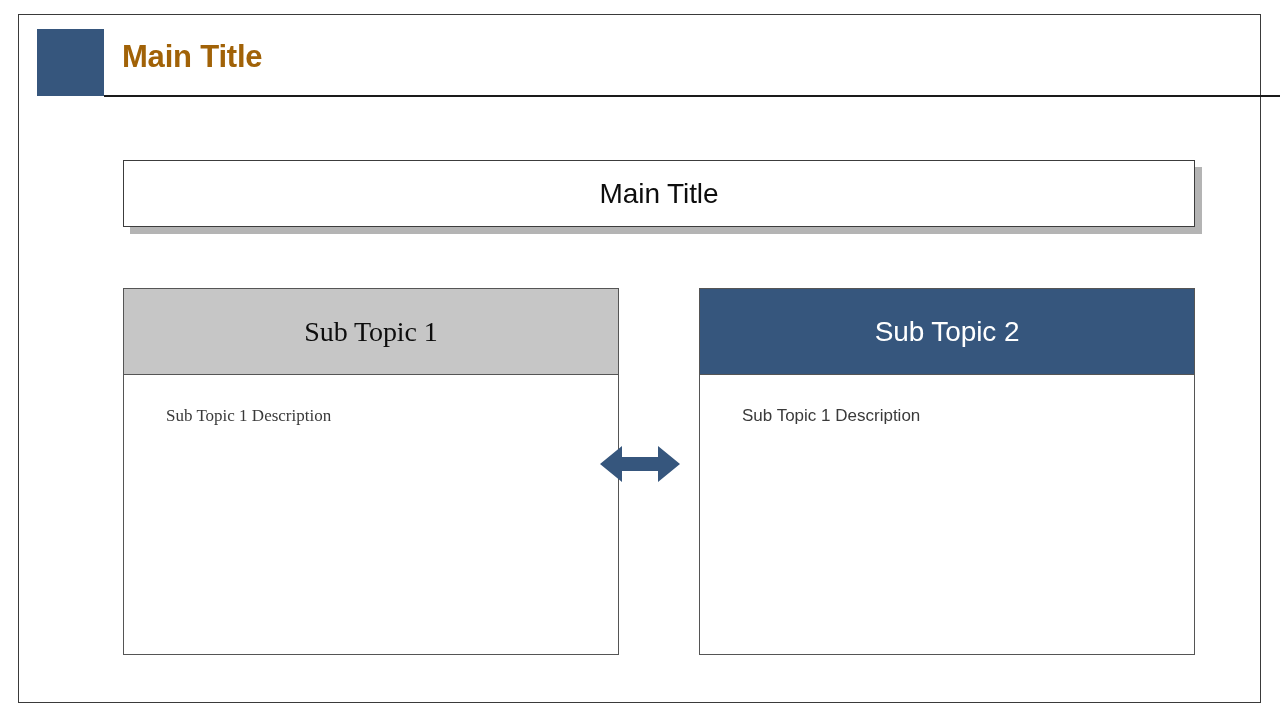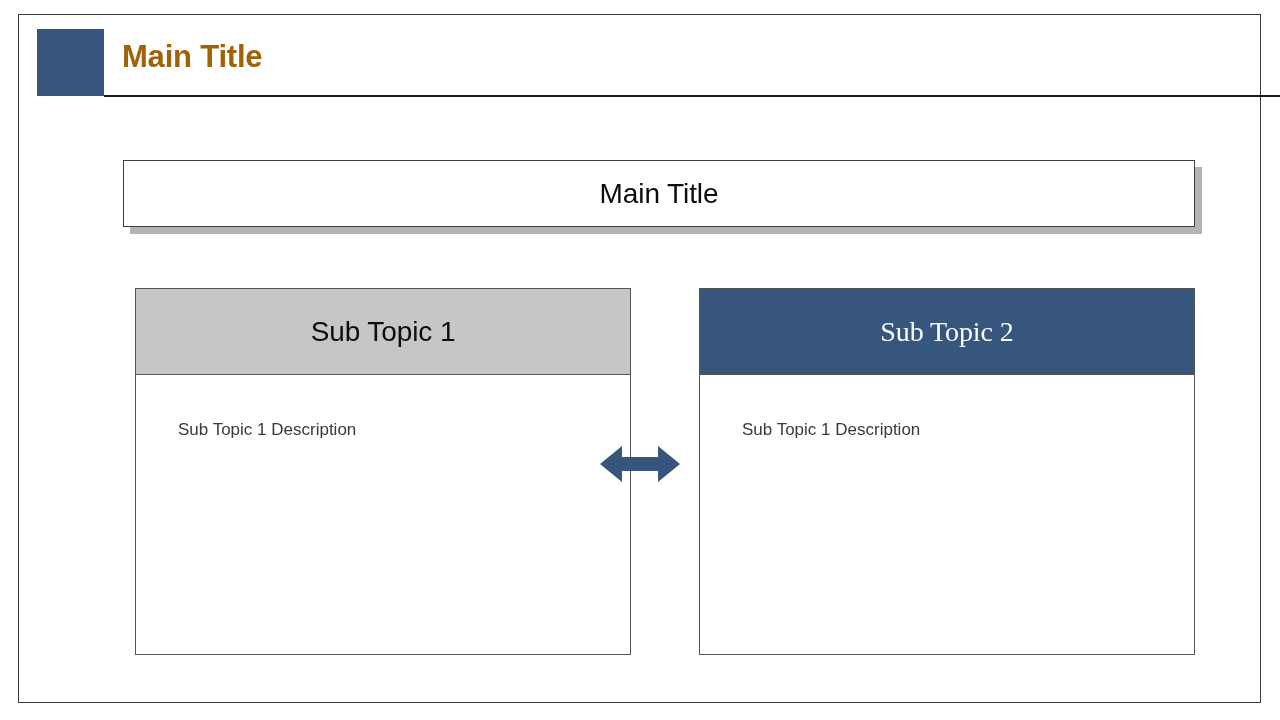--- a/index.html
+++ b/index.html
@@ -99,44 +99,44 @@
   
   .sub-col {
     position: absolute;
     top: 273px;
     width: 496px;
     height: 367px;
     background: #ffffff;
     border: 1px solid #555555;
     box-sizing: border-box;
   }
-  .sub-col.left  { left: 116px; }
+  .sub-col.left  { left: 104px; font-family: Liberation Serif, serif; }
   .sub-col.right { left: 680px; }
 
   .sub-head {
     height: 86px;
     display: flex;
     align-items: center;
     justify-content: center;
     box-sizing: border-box;
     border-bottom: 1px solid #555555;
   }
   .sub-head.gray { background: #c6c6c6; }
   .sub-head.blue { background: #36567d; }
 
   .sub-head-label {
     font-size: 28px;
     font-weight: 400;
     letter-spacing: -0.1px;
   }
   .sub-head.gray .sub-head-label { color: #0d0d0d; }
-  .sub-head.blue .sub-head-label { color: #ffffff; font-family: Liberation Serif, serif; }
+  .sub-head.blue .sub-head-label { color: #ffffff; }
 
   .sub-body {
-    padding: 44px 0 0 42px;
+    padding: 30px 0 0 42px;
   }
   .sub-body-text {
     font-size: 17px;
     color: #3a3a3a;
     line-height: 1.3;
   }
 
   
   .arrow-connector {
     position: absolute;

